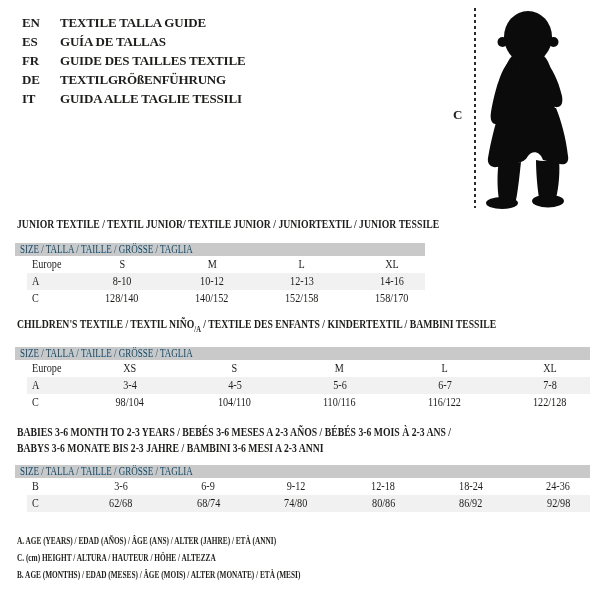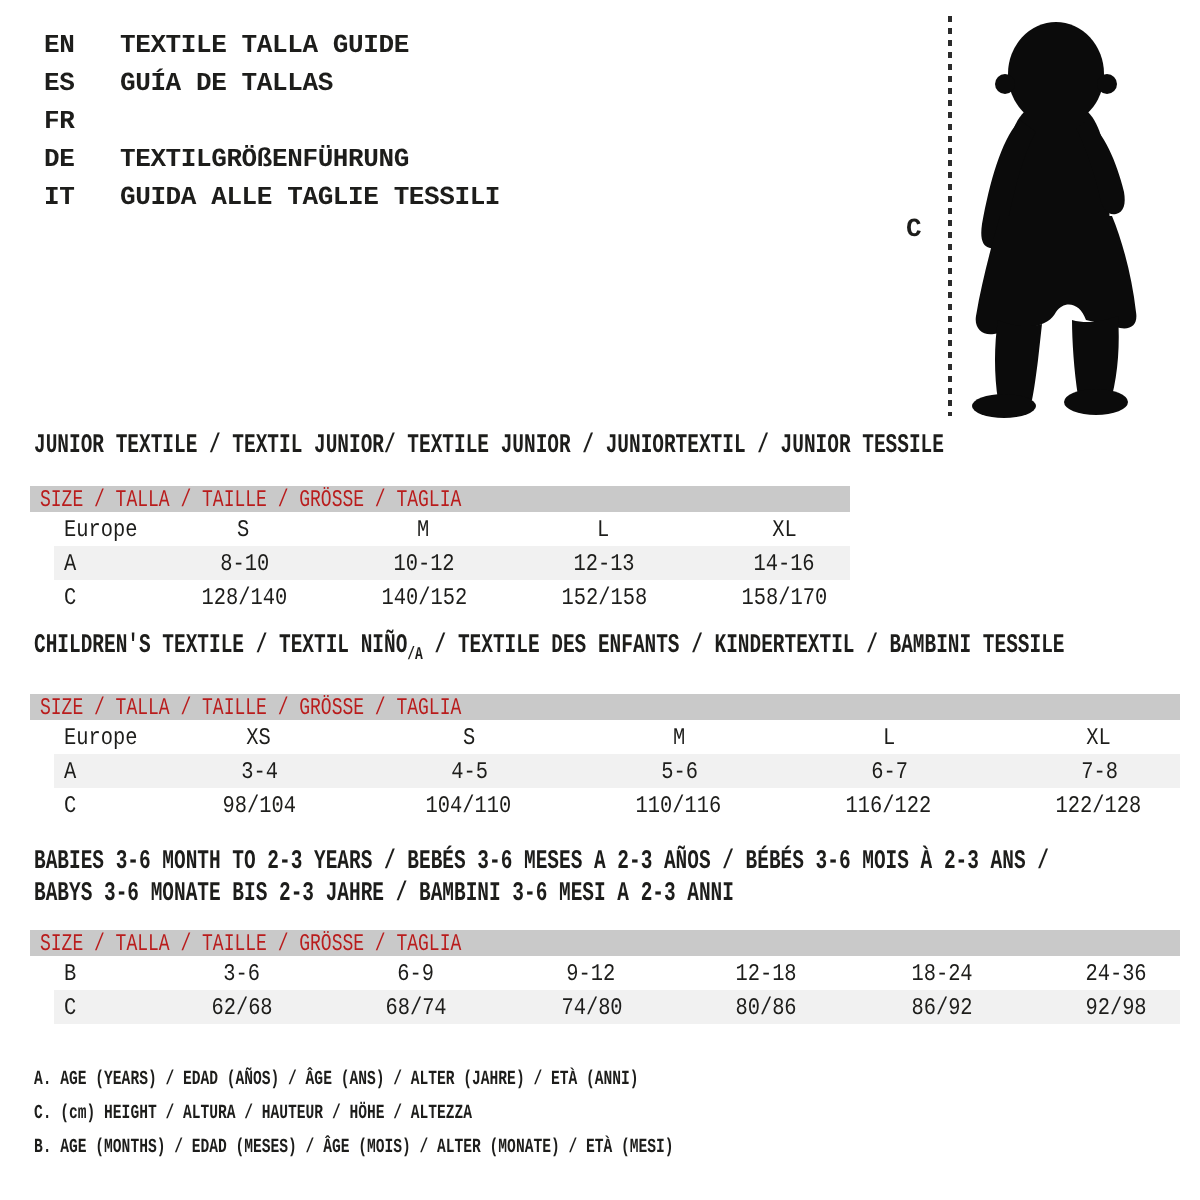--- a/index.html
+++ b/index.html
@@ -1,18 +1,18 @@
 <!DOCTYPE html>
 <html><head>
 <meta charset="utf-8">
 <style>
   html,body{margin:0;padding:0;}
   .page{
     position:relative;width:600px;height:600px;background:#ffffff;overflow:hidden;
-    font-family:Liberation Mono, monospace;color:#1d1d1b;
+    font-family:Liberation Serif, serif;color:#1d1d1b;
     --header-bar-bg:#c9c9c9;--row-shade-bg:#f1f1f1;--silhouette:#0b0b0b;
   }
   .abs{position:absolute;}
   
   .cond{display:inline-block;white-space:nowrap;transform-origin:0 50%;}
   .condc{display:inline-block;white-space:nowrap;transform-origin:50% 50%;}
   .sx72{transform:scaleX(.72);}
   .sx73{transform:scaleX(.73);}
   .sx75{transform:scaleX(.75);}
   .sx85{transform:scaleX(.85);}
@@ -24,21 +24,21 @@
   .sil{left:440px;top:0;}
   .dash-line{left:474px;top:8px;width:2px;height:200px;
     background:repeating-linear-gradient(to bottom,#2b2b2b 0 3px,transparent 3px 6px);}
   .c-label{left:453px;top:107px;font-weight:700;font-size:13px;}
   
   .sec-title{font-weight:700;font-size:13.5px;line-height:15px;white-space:nowrap;}
   .sec-title .sub{font-size:9px;vertical-align:sub;}
   .title2line{line-height:16px;}
   
   .stable{position:absolute;font-size:12px;}
-  .size-bar{height:13px;background:var(--header-bar-bg);display:flex;align-items:center;padding-left:5px;color:#b91c1c;}
+  .size-bar{height:13px;background:var(--header-bar-bg);display:flex;align-items:center;padding-left:5px;color:#0c4a6e;}
   .trow{display:grid;align-items:center;height:17px;margin-left:12px;}
   .t1 .trow{grid-template-columns:50px 90px 90px 90px 90px;}
   .t2 .trow{grid-template-columns:50px 105px 105px 105px 105px 105px;}
   .t3 .trow{grid-template-columns:50px 87.5px 87.5px 87.5px 87.5px 87.5px 87.5px;}
   .lbl{padding-left:5px;text-align:left;}
   .val{text-align:center;}
   .shaded{background:var(--row-shade-bg);}
   
   .footnotes{left:17px;top:532px;}
   .fn-line{height:17px;display:flex;align-items:center;font-weight:700;font-size:10px;}
@@ -52,20 +52,21 @@
     <div class="lang-row">
       <span class="lang-code">EN</span>
       <span class="lang-label">TEXTILE TALLA GUIDE</span>
     </div>
     <div class="lang-row">
       <span class="lang-code">ES</span>
       <span class="lang-label">GUÍA DE TALLAS</span>
     </div>
     <div class="lang-row">
       <span class="lang-code">FR</span>
+      <span class="lang-label">GUIDE DES TAILLES TEXTILE</span>
     </div>
     <div class="lang-row">
       <span class="lang-code">DE</span>
       <span class="lang-label">TEXTILGRÖßENFÜHRUNG</span>
     </div>
     <div class="lang-row">
       <span class="lang-code">IT</span>
       <span class="lang-label">GUIDA ALLE TAGLIE TESSILI</span>
     </div>
   </div>

